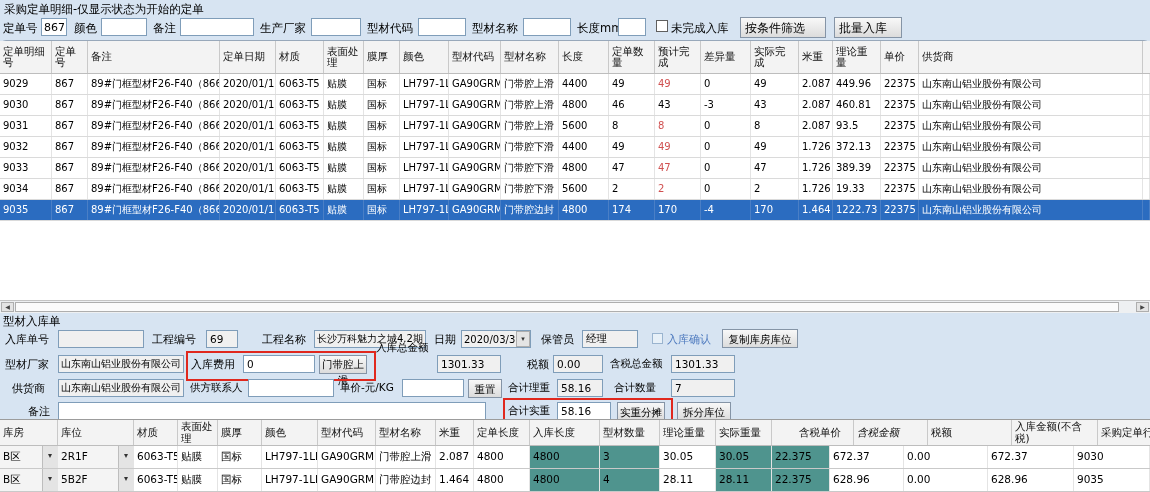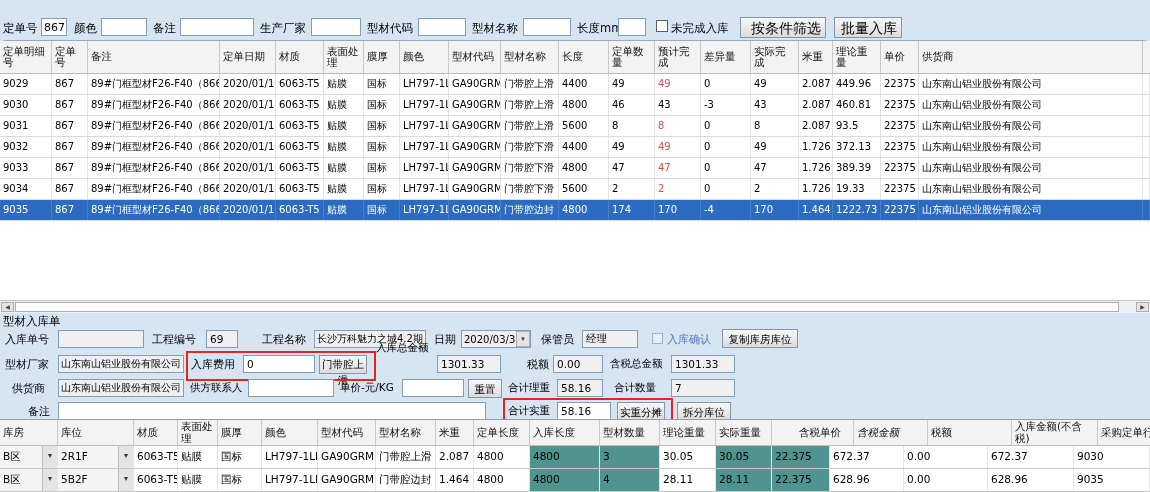--- a/index.html
+++ b/index.html
@@ -2,21 +2,21 @@
 <html style="--sel: #2b6cc0; --teal: #4f948e; --red: #d05050; --hl: #e0281e;"><head>
 <meta charset="utf-8">
 <style>
   html,body{margin:0;padding:0;}
   .app{position:relative;width:1150px;height:492px;background:#d7e4f2;font-family:"DejaVu Sans",sans-serif;font-size:12px;color:#000;overflow:hidden;}
   .sec-title{position:absolute;left:4px;top:2px;font-size:11.5px;}
   
   .frow{position:absolute;left:0;top:16px;width:1150px;height:24px;}
   .flbl{position:absolute;top:5px;font-size:11.5px;white-space:nowrap;}
   .fin{position:absolute;top:2px;height:18px;box-sizing:border-box;border:1px solid #7f9db9;background:#fff;font-size:11px;padding:0 2px;font-family:inherit;}
-  .btn{position:absolute;box-sizing:border-box;height:21px;top:1px;background:linear-gradient(#f8f8f8,#dcdcdc);border:1px solid #8594a6;font-size:14px;font-family:inherit;padding:0 4px;text-align:right;line-height:18px;}
+  .btn{position:absolute;box-sizing:border-box;height:21px;top:1px;background:linear-gradient(#f8f8f8,#dcdcdc);border:1px solid #8594a6;font-size:12px;font-family:inherit;padding:0 4px;text-align:left;line-height:18px;}
   .cbx{position:absolute;top:4px;width:12px;height:12px;box-sizing:border-box;border:1px solid #5f5f5f;background:#fff;}
   
   .grid-top{position:absolute;left:0;top:40px;width:1150px;height:273px;background:#fff;border-top:1px solid #98a8ba;box-sizing:border-box;border-radius:6px;}
   .ghead{display:flex;background:#f3f3f3;border-bottom:1px solid #bdbdbd;}
   .hc{box-sizing:border-box;border-right:1px solid #c9c9c9;font-size:10.5px;line-height:11.5px;padding:2px 3px;display:flex;align-items:center;height:32px;overflow:hidden;color:#111;flex:none;}
   .hc2{height:25px;}
   .fill{flex:1;border-right:none;}
   .tr{display:flex;height:20px;border-bottom:1px solid #dadada;background:#fff;}
   .br{display:flex;height:22px;border-bottom:1px solid #c9c9c9;background:#fff;}
   .c{box-sizing:border-box;border-right:1px solid #e4e4e4;font-size:10px;line-height:19px;padding:0 3px;overflow:hidden;white-space:nowrap;flex:none;}
@@ -44,20 +44,21 @@
   .redbox{position:absolute;border:2px solid var(--hl);pointer-events:none;}
   .blue-lbl{color:#4f7bbf;}
   .dbtn{position:absolute;width:14px;height:16px;background:#e4e4e4;border:1px solid #aeaeae;box-sizing:border-box;font-size:7px;line-height:14px;text-align:center;color:#333;}
   .grid-bot{position:absolute;left:0;top:106px;width:1150px;height:73px;background:#fff;border-top:1px solid #9c9c9c;box-sizing:border-box;}
 </style>
 </head>
 <body>
 
 <div class="app">
 
+  <div class="sec-title">采购定单明细-仅显示状态为开始的定单</div>
 
   <div class="frow">
     <span class="flbl" style="left:3px">定单号</span>
     <input class="fin" style="left: 41px; width: 26px;" value="867">
     <span class="flbl" style="left:74px">颜色</span>
     <input class="fin" style="left: 101px; width: 46px;">
     <span class="flbl" style="left:153px">备注</span>
     <input class="fin" style="left: 180px; width: 74px;">
     <span class="flbl" style="left:260px">生产厂家</span>
     <input class="fin" style="left: 311px; width: 50px;">

